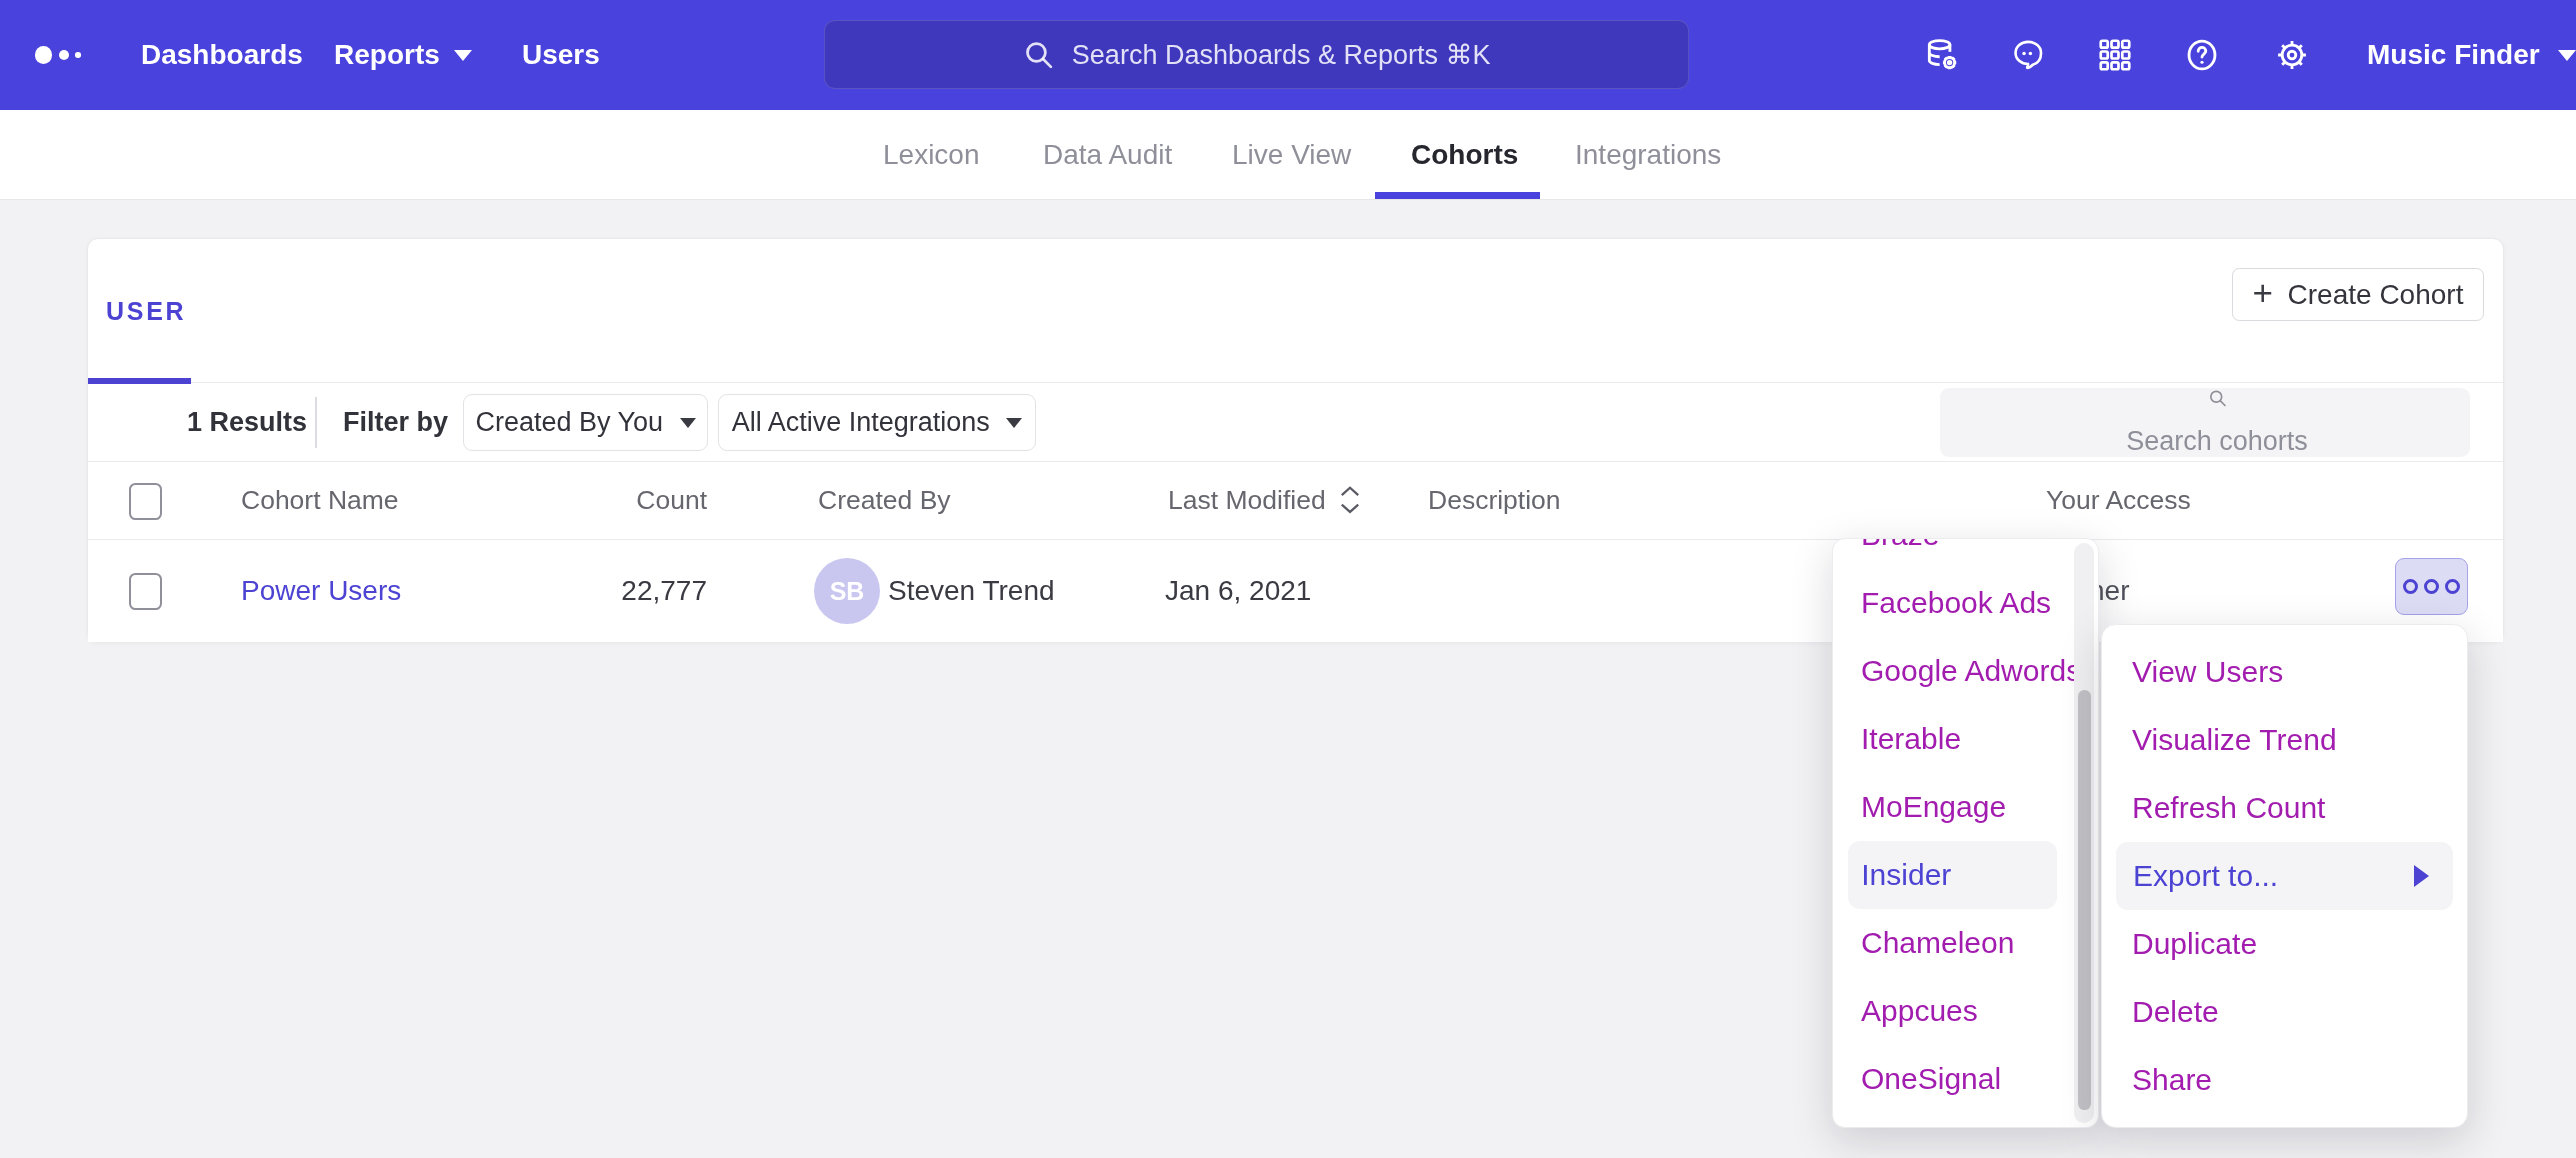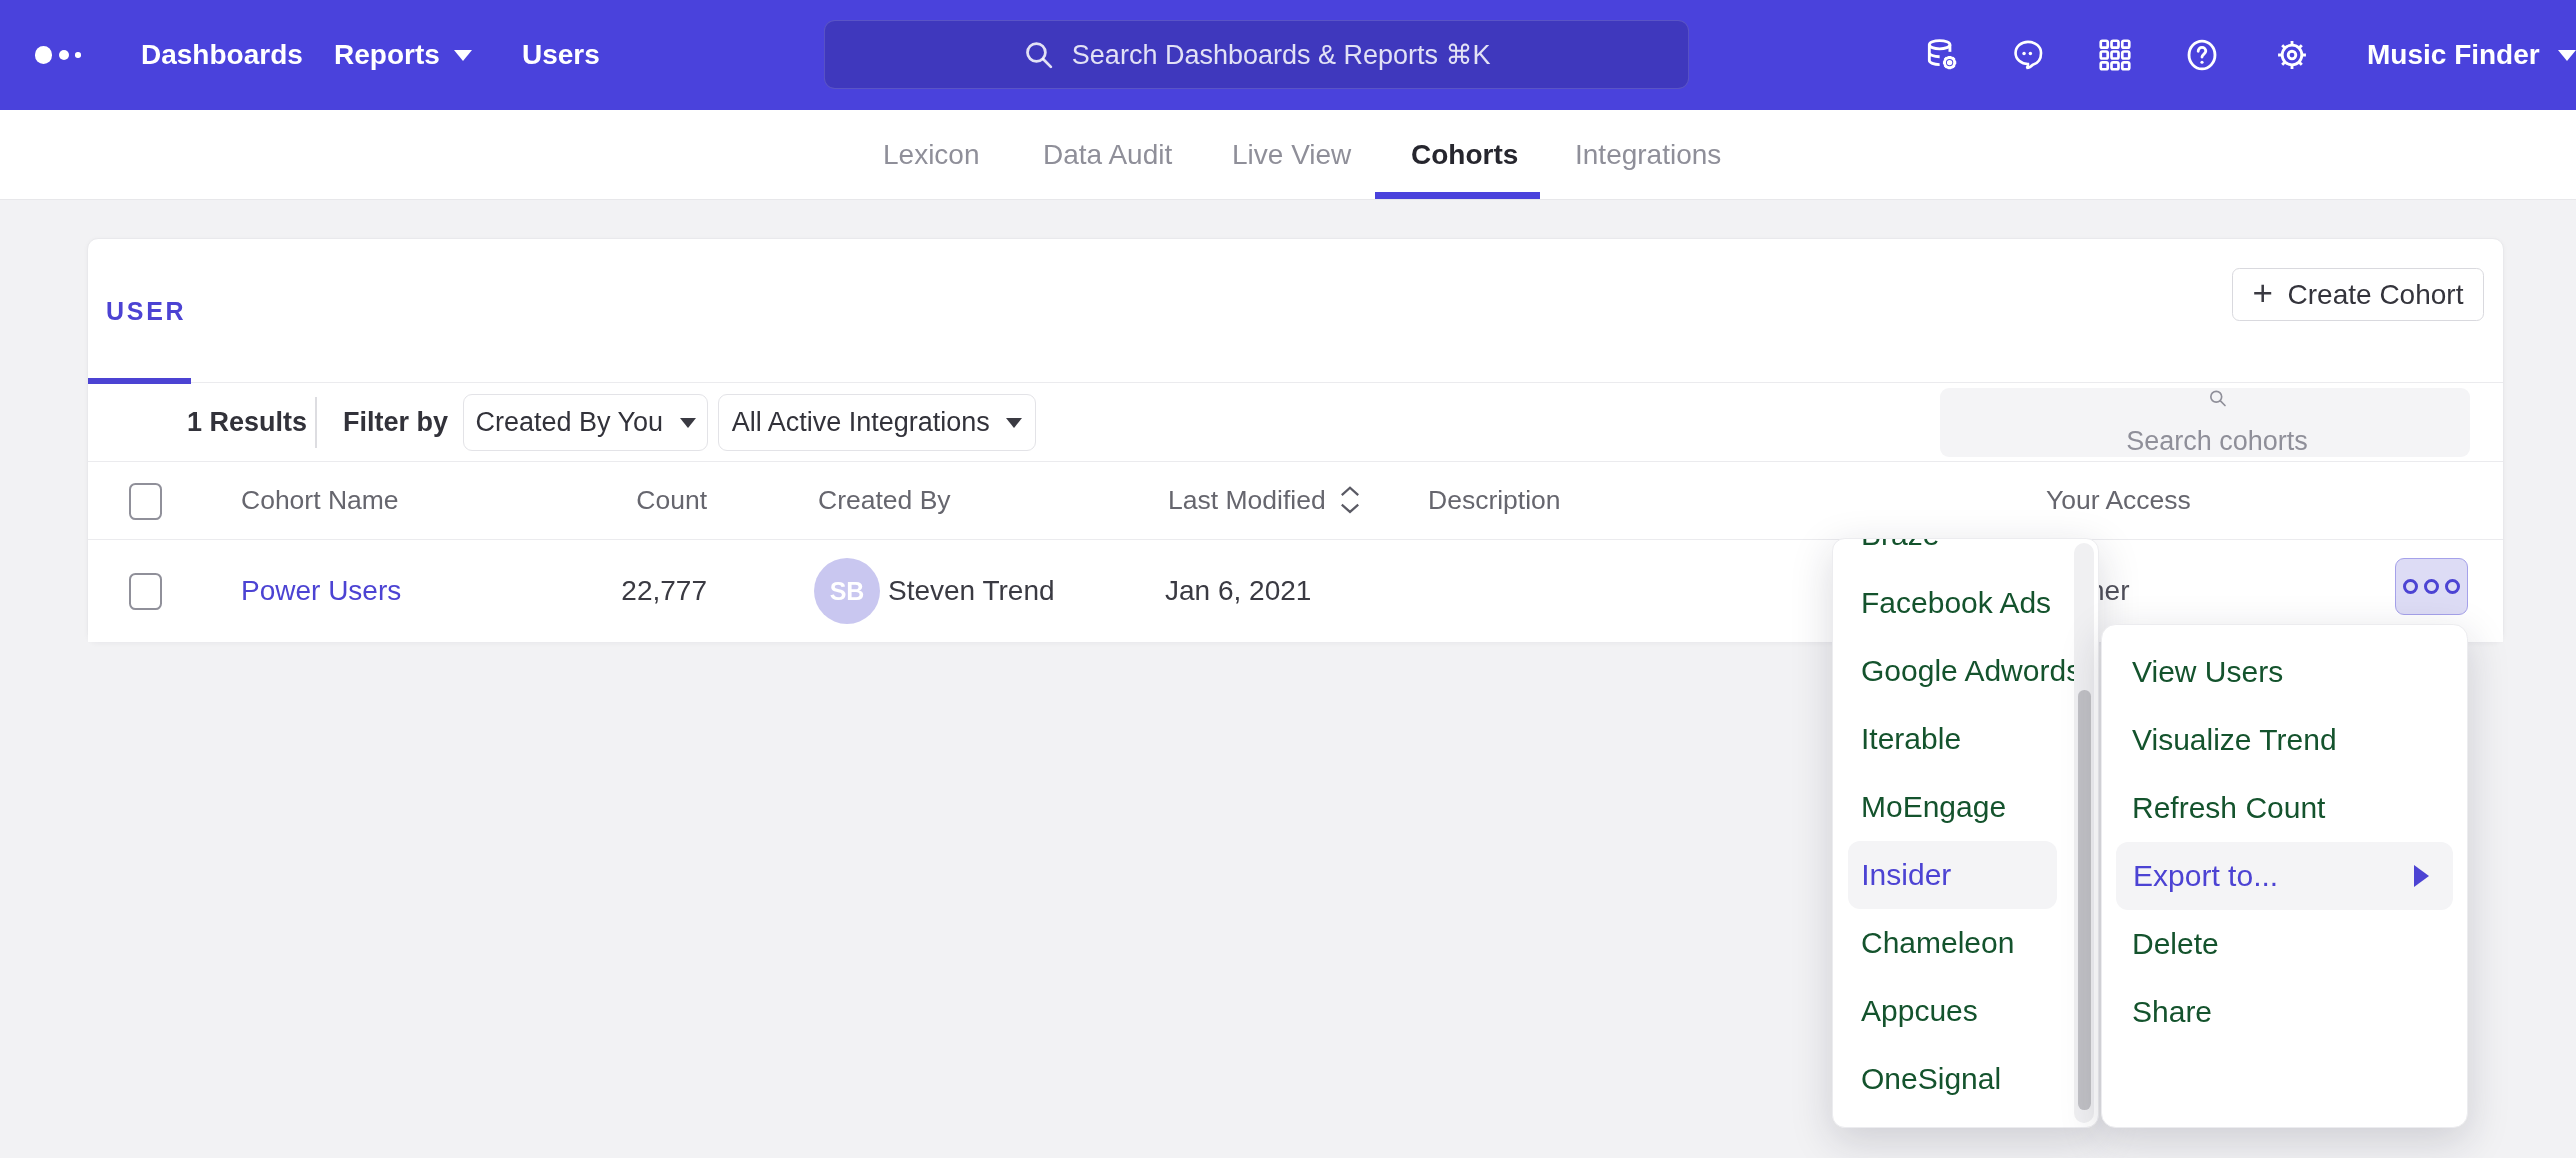--- a/index.html
+++ b/index.html
@@ -65,21 +65,21 @@
           display:flex;align-items:center;justify-content:center;color:#fff;font-size:25px;font-weight:600;}
   .kebab-btn{position:absolute;left:2307px;top:18px;width:73px;height:57px;background:#dddcf5;border:1.8px solid #a5a1ea;
              border-radius:9px;display:flex;align-items:center;justify-content:center;gap:5.5px;cursor:pointer;}
   .kdot{width:15.5px;height:15.5px;border-radius:50%;border:3.7px solid #4c43d3;background:transparent;}
 
   
   .menu{position:absolute;background:#fff;border:0.9px solid #ececef;border-radius:14.6px;
         box-shadow:0 12.8px 42px rgba(30,30,55,0.17);overflow:hidden;z-index:30;}
   .menu1{left:1832px;top:538px;width:267px;height:590px;border-radius:12.8px;}
   .menu2{left:2101px;top:624px;width:367px;height:504px;padding-top:12.8px;}
-  .mitem{height:68px;display:flex;align-items:center;padding-left:28px;font-size:30px;color:#14532d;cursor:pointer;white-space:nowrap;}
+  .mitem{height:68px;display:flex;align-items:center;padding-left:28px;font-size:30px;color:#a21caf;cursor:pointer;white-space:nowrap;}
   .menu2 .mitem{padding-left:30px;}
   .mitem.clipped{margin-top:-38px;}
   .mitem.hl{background:#f4f4f6;color:#4c43d3;border-radius:12px;}
   .menu1 .mitem.hl{margin-left:14.6px;margin-right:41px;padding-left:13.7px;}
   .menu2 .mitem.hl{margin-left:13.7px;margin-right:13.7px;padding-left:17.4px;position:relative;}
   .subarrow{position:absolute;right:24px;top:50%;margin-top:-11px;width:0;height:0;
             border-top:11px solid transparent;border-bottom:11px solid transparent;border-left:15.5px solid #4c43d3;}
   .sb-track{position:absolute;right:3.7px;top:3.7px;bottom:3.7px;width:20px;background:#f0f0f2;border-radius:10px;}
   .sb-thumb{position:absolute;right:7.3px;top:151px;width:12.8px;height:420px;background:#c1c1c5;border-radius:6.4px;cursor:grab;}
 
@@ -262,18 +262,19 @@
   </div>
 
   <div class="menu menu2">
     <div class="mitem">View Users</div>
     <div class="mitem">Visualize Trend</div>
     <div class="mitem">Refresh Count</div>
     <div class="mitem hl">
       <span>Export to...</span>
       <span class="subarrow"></span>
     </div>
+    <div class="mitem">Duplicate</div>
     <div class="mitem">Delete</div>
     <div class="mitem">Share</div>
   </div>
 
 </div>
 
 
 </body></html>

